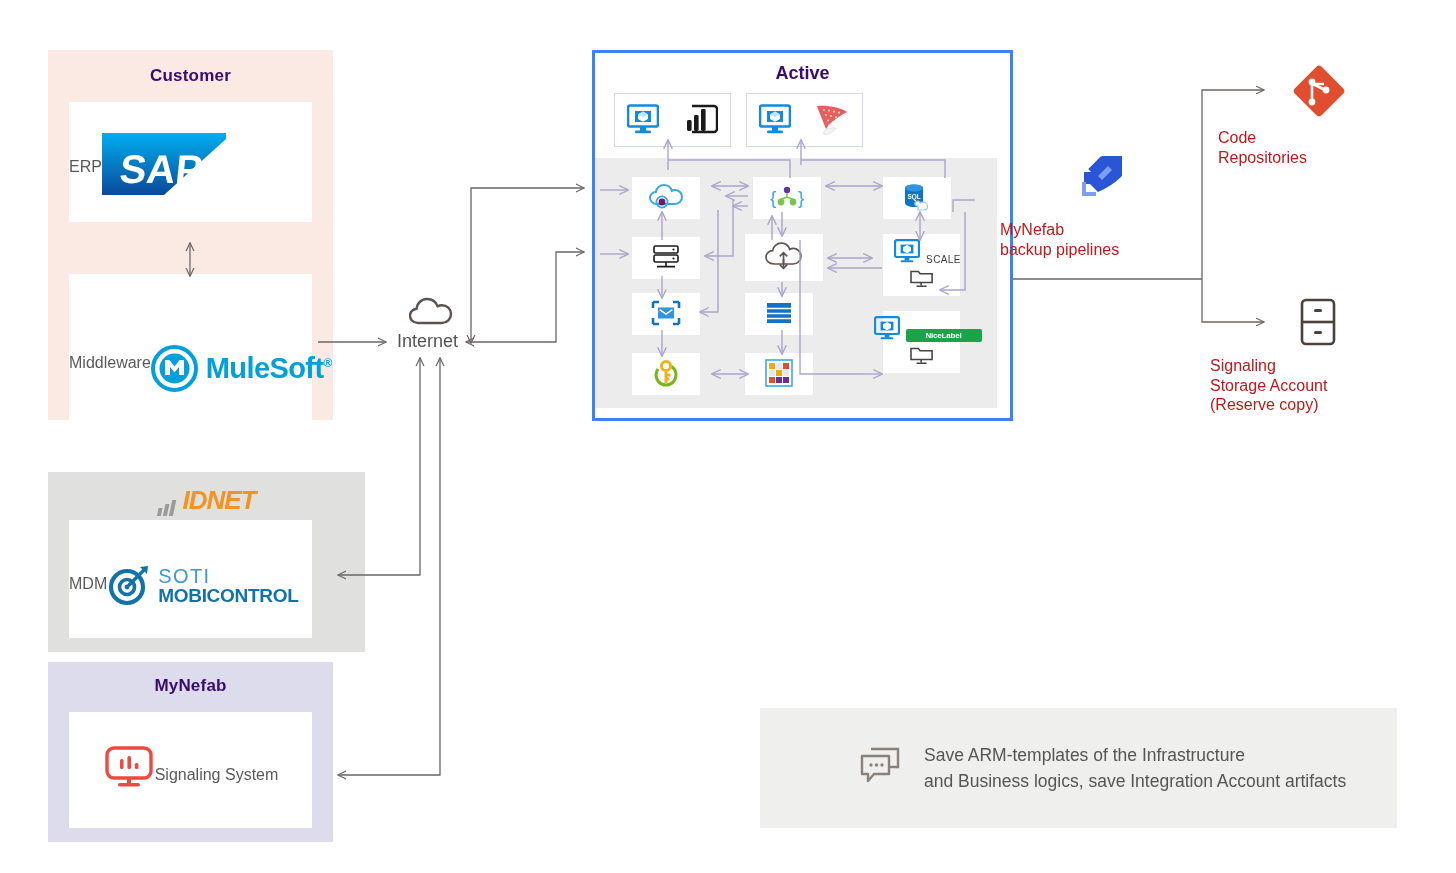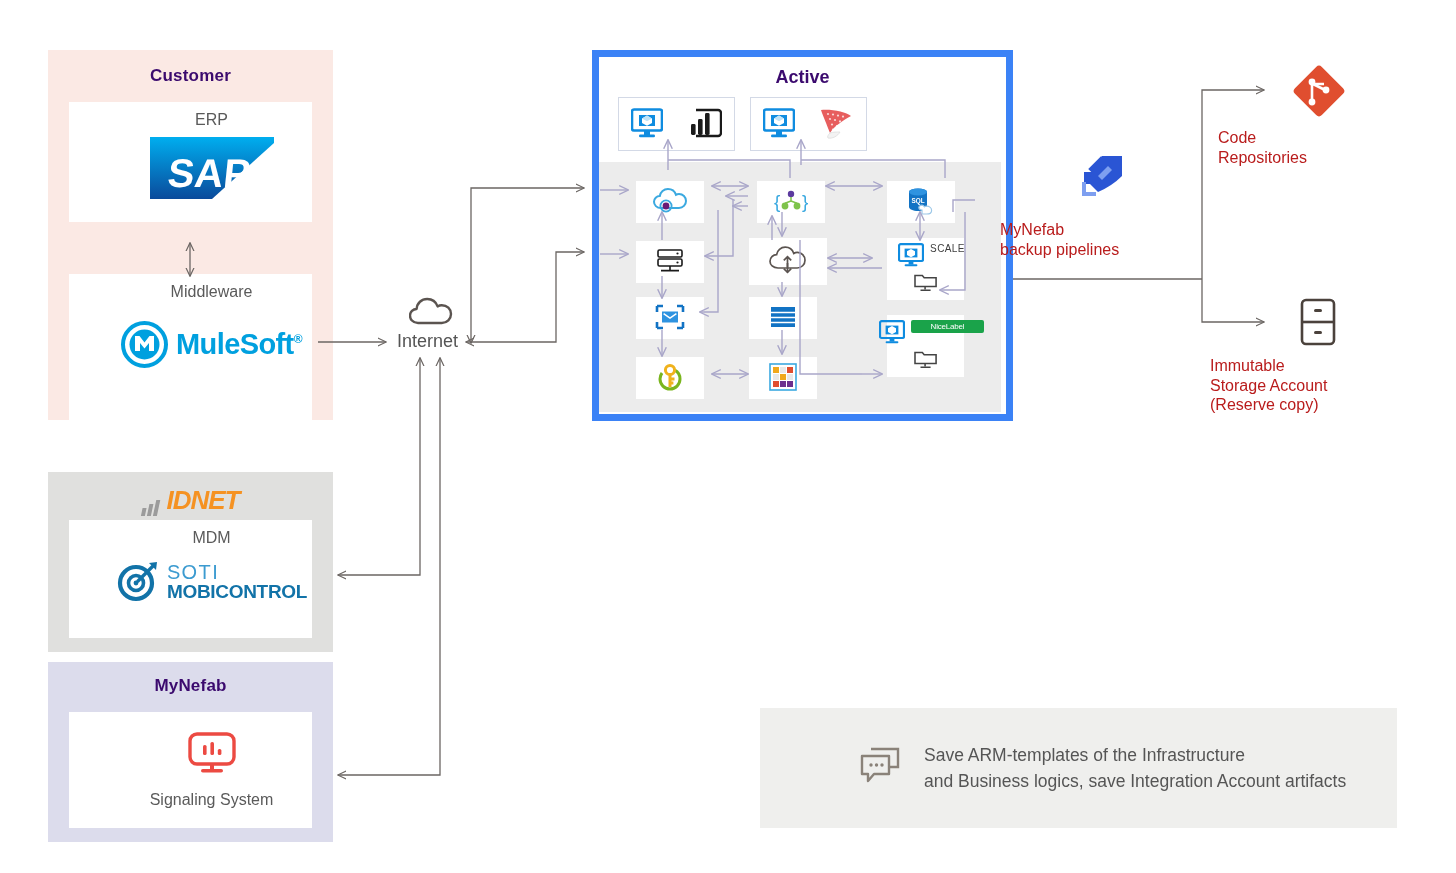--- a/index.html
+++ b/index.html
@@ -16,56 +16,55 @@
   .abs { position:absolute; }
 
   
   .group { position:absolute; }
   .group-title {
     text-align:center; font-weight:bold; font-size:17px;
     letter-spacing:.2px;
   }
   .white-card {
     position:absolute; background:#fff;
-    display:flex; flex-direction:column; align-items:center;
+    display:flex; flex-direction:row; align-items:center;
     justify-content:flex-start;
-    padding-left:42px;
   }
   .card-label { font-size:16px; color:#5a5a5a; margin-top:9px; }
 
   
   #active-panel {
     position:absolute; left:592px; top:50px; width:421px; height:371px;
-    border:7px solid #3b82f6; background:#fff;
+    border:3px solid #3b82f6; background:#fff;
   }
   #active-title {
     position:absolute; left:0; right:0; top:10px; text-align:center;
     font-size:18px; font-weight:bold; color:#3b0a6e;
   }
   #active-inner {
     position:absolute; left:0px; top:105px; width:402px; height:250px;
     background:#ececec;
   }
   .svc {
     position:absolute; background:#fff;
     display:flex; align-items:center; justify-content:center;
     font-size:9px; color:#333;
   }
   .svc.two { justify-content:space-around; }
   .scale-txt { font-size:10px; color:#3d3d3d; letter-spacing:.4px; }
   .nice-badge {
-    background:#1aa34a; color:#fff; font-size:8px; font-weight:normal;
+    background:#1aa34a; color:#fff; font-size:8px; font-weight:bold;
     padding:2px 20px; border-radius:2px; letter-spacing:-.2px;
     display:inline-block;
   }
   .svc-stack {
     display:flex; flex-direction:column; align-items:center;
     justify-content:center; gap:2px;
   }
-  .svc-row { display:flex; align-items:flex-start; gap:6px;margin-left:12px; }
+  .svc-row { display:flex; align-items:flex-end; gap:6px;margin-left:12px; }
 
   
   .rlabel { position:absolute; text-align:left; font-size:16px; color:#b91c1c;
             line-height:1.22; }
 
   
   #note {
     position:absolute; left:760px; top:708px; width:637px; height:120px;
     background:#efefed; display:flex; align-items:center; gap:22px;
     padding-left:98px;
@@ -110,21 +109,21 @@
         <svg width="47" height="47" viewBox="0 0 47 47">
           <circle cx="23.5" cy="23.5" r="21.5" fill="none" stroke="#00A0DF" stroke-width="4"></circle>
           <circle cx="23.5" cy="23.5" r="15" fill="#00A0DF"></circle>
           <path d="M14 15 L14 30 L19 30 L19 22 L23.5 27.5 L28 22 L28 30 L33 30 L33 15 L28.5 15 L23.5 21.5 L18.5 15 Z" fill="#fff"></path>
         </svg>
         <span style="font-size:29px; font-weight:bold; color:#00A0DF; letter-spacing:-.6px;">MuleSoft<sup style="font-size:12px">®</sup></span>
       </div>
     </div>
   </div>
 
-  <div class="group" id="g-idnet" style="left:48px; top:472px; width:285px; height:180px; background:#e0e0de;">
+  <div class="group" id="g-idnet" style="left:48px; top:472px; width:317px; height:180px; background:#e0e0de;">
     <div style="display:flex; justify-content:center; align-items:flex-end; gap:3px; margin-top:13px;">
       <svg width="22" height="20" viewBox="0 0 22 20" style="transform:skewX(-12deg)">
         <rect x="1" y="12" width="4" height="8" fill="#9b9b9b"></rect>
         <rect x="7" y="8" width="4" height="12" fill="#9b9b9b"></rect>
         <rect x="13" y="4" width="4" height="16" fill="#9b9b9b"></rect>
       </svg>
       <span style="font-size:26px; font-weight:bold; font-style:italic; color:#f59222; letter-spacing:-1px;">IDNET</span>
     </div>
 
     <div class="white-card" style="left:21px; top:48px; width:243px; height:118px;">
@@ -415,21 +414,21 @@
 
   <div class="abs" style="left:1297px; top:298px;">
     <svg width="42" height="48" viewBox="0 0 42 48">
       <rect x="5" y="2" width="32" height="44" rx="4" fill="none" stroke="#4b423c" stroke-width="2.6"></rect>
       <path d="M5 24 H37" stroke="#4b423c" stroke-width="2.6"></path>
       <rect x="17" y="11" width="8" height="3" rx="1.5" fill="#4b423c"></rect>
       <rect x="17" y="33" width="8" height="3" rx="1.5" fill="#4b423c"></rect>
     </svg>
   </div>
   <div class="rlabel" style="left:1210px; top:356px; width:218px;">
-    <div>Immutable</div>
+    <div>Signaling</div>
     <div>Storage Account</div>
     <div>(Reserve copy)</div>
   </div>
 
   <div id="note">
     <span>
       <svg width="44" height="42" viewBox="0 0 44 42">
         <path d="M13 4 L40 4 L40 22 L31 22" fill="none" stroke="#8a8279" stroke-width="2.4"></path>
         <path d="M4 11 L31 11 L31 29 L16 29 L10 36 L10 29 L4 29 Z" fill="none" stroke="#8a8279" stroke-width="2.4" stroke-linejoin="round"></path>
         <circle cx="13" cy="20" r="1.7" fill="#8a8279"></circle>

